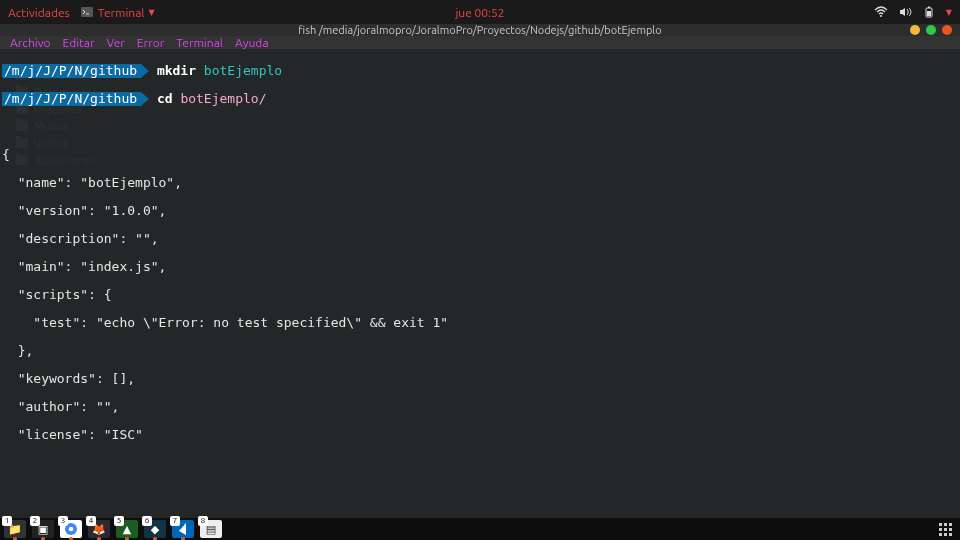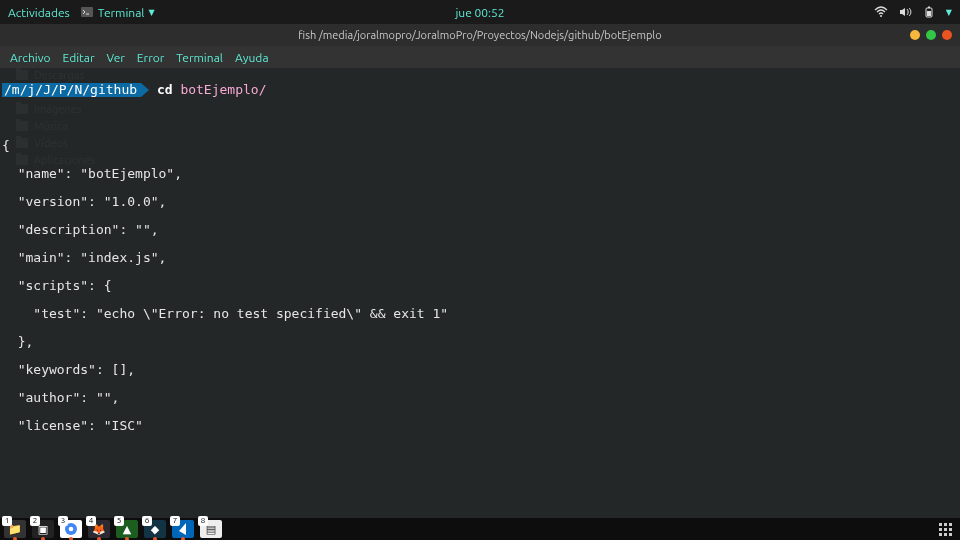--- a/index.html
+++ b/index.html
@@ -1,20 +1,20 @@
 <!DOCTYPE html>
 <html><head>
 <meta charset="utf-8">
 <style>
   * { margin: 0; padding: 0; box-sizing: border-box; }
   html, body { width: 960px; height: 540px; overflow: hidden; font-family: "Ubuntu", "DejaVu Sans", sans-serif; }
   body { background: #2c2c2c; color: #d7dad7; font-size: 12px; position: relative; }
 
   
-  .topbar { height: 24px; background: #1a1a1a; display: flex; align-items: center; padding: 0 8px; color: #5eead4; font-size: 12px; }
+  .topbar { height: 24px; background: #1a1a1a; display: flex; align-items: center; padding: 0 8px; color: #ef4444; font-size: 12px; }
   .topbar .left { display: flex; align-items: center; gap: 10px; }
   .topbar .center { position: absolute; left: 50%; transform: translateX(-50%); }
   .topbar .right { margin-left: auto; display: flex; align-items: center; gap: 10px; }
   .topbar .dropdown { display: inline-flex; align-items: center; gap: 4px; }
   .tri { font-size: 8px; }
 
   
   .desktop-layer { position: absolute; left: 0; top: 24px; right: 0; bottom: 22px; background: #2b2b2b; }
   .desktop-folders { position: absolute; left: 16px; top: 45px; display: flex; flex-direction: column; gap: 5px; color: #9a9a9a; font-size: 11px; justify-content: flex-end; }
   .desktop-folders .f { display: flex; align-items: center; gap: 6px; opacity: 0.65; }
@@ -22,21 +22,21 @@
   .desktop-folders .fi:before { content: ""; position: absolute; top: -2px; left: 0; width: 5px; height: 2px; background: #888; }
 
   
   .termwin { position: absolute; left: 0; top: 24px; right: 0; bottom: 22px; display: flex; flex-direction: column; }
   .titlebar { height: 22px; background: #2d2d2d; display: flex; align-items: center; justify-content: center; color: #c8c8c8; font-size: 11px; font-weight: normal; position: relative; }
   .win-buttons { position: absolute; right: 8px; display: flex; gap: 6px; }
   .wbtn { width: 10px; height: 10px; border-radius: 50%; }
   .wbtn.min { background: #f6b73c; }
   .wbtn.max { background: #33c748; }
   .wbtn.close { background: #e95420; }
-  .menubar { height: 22px; background: #333; display: flex; align-items: center; gap: 12px; padding: 0 10px; color: #5eead4; font-size: 12px; }
+  .menubar { height: 22px; background: #333; display: flex; align-items: center; gap: 12px; padding: 0 10px; color: #d946ef; font-size: 12px; }
   .menubar span { cursor: default; }
 
   .termbody { flex: 1; background: rgba(34,38,40,0.86); font-family: "DejaVu Sans Mono", "Ubuntu Mono", monospace; font-size: 13px; line-height: 14px; color: #e6e6e6; padding: 1px 2px; white-space: pre; position: relative; }
   .line { height: 14px; }
   .prompt-seg { background: #0b6aa3; color: #fff; padding: 0 4px 0 2px; display: inline-block; }
   .prompt-arrow { display: inline-block; width: 0; height: 0; border-top: 7px solid transparent; border-bottom: 7px solid transparent; border-left: 8px solid #0b6aa3; vertical-align: top; }
   .cmd { color: #fff; font-weight: bold; }
   .arg-hl { color: #f9a8d4; }
   .arg-hl2 { color: #35c2c2; }
   .flag { color: #7fbf7f; }
@@ -135,20 +135,21 @@
   <div class="menubar">
     <span>Archivo</span>
     <span>Editar</span>
     <span>Ver</span>
     <span>Error</span>
     <span>Terminal</span>
     <span>Ayuda</span>
   </div>
 
   <div class="termbody">
+<div class="line"><span class="prompt-seg">/m/j/J/P/N/github</span><span class="prompt-arrow"></span> <span class="cmd">mkdir</span> <span class="arg-hl2">botEjemplo</span></div>
 <div class="line"><span class="prompt-seg">/m/j/J/P/N/github</span><span class="prompt-arrow"></span> <span class="cmd">cd</span> <span class="arg-hl">botEjemplo/</span></div>
 <div class="line"></div>
 <div class="line">{</div>
 <div class="line">  "name": "botEjemplo",</div>
 <div class="line">  "version": "1.0.0",</div>
 <div class="line">  "description": "",</div>
 <div class="line">  "main": "index.js",</div>
 <div class="line">  "scripts": {</div>
 <div class="line">    "test": "echo \"Error: no test specified\" &amp;&amp; exit 1"</div>
 <div class="line">  },</div>

